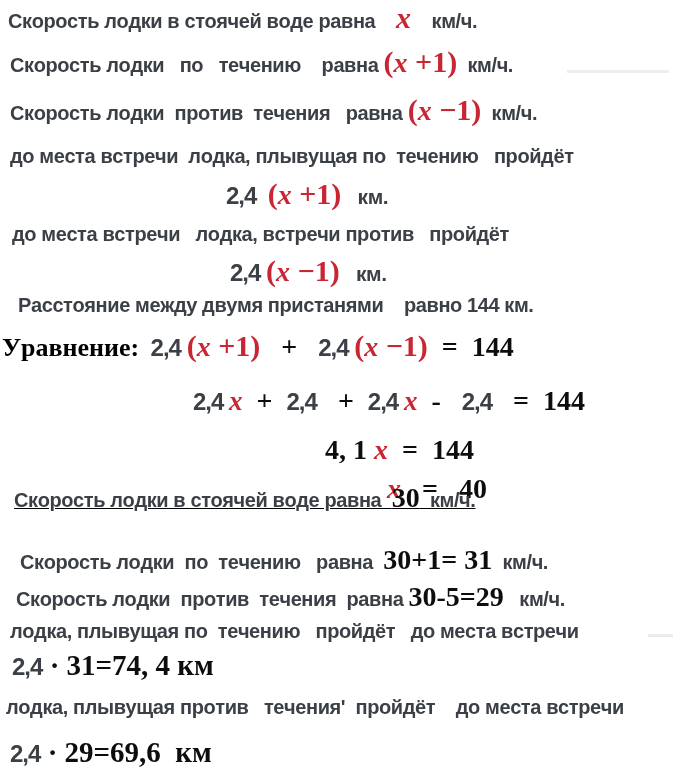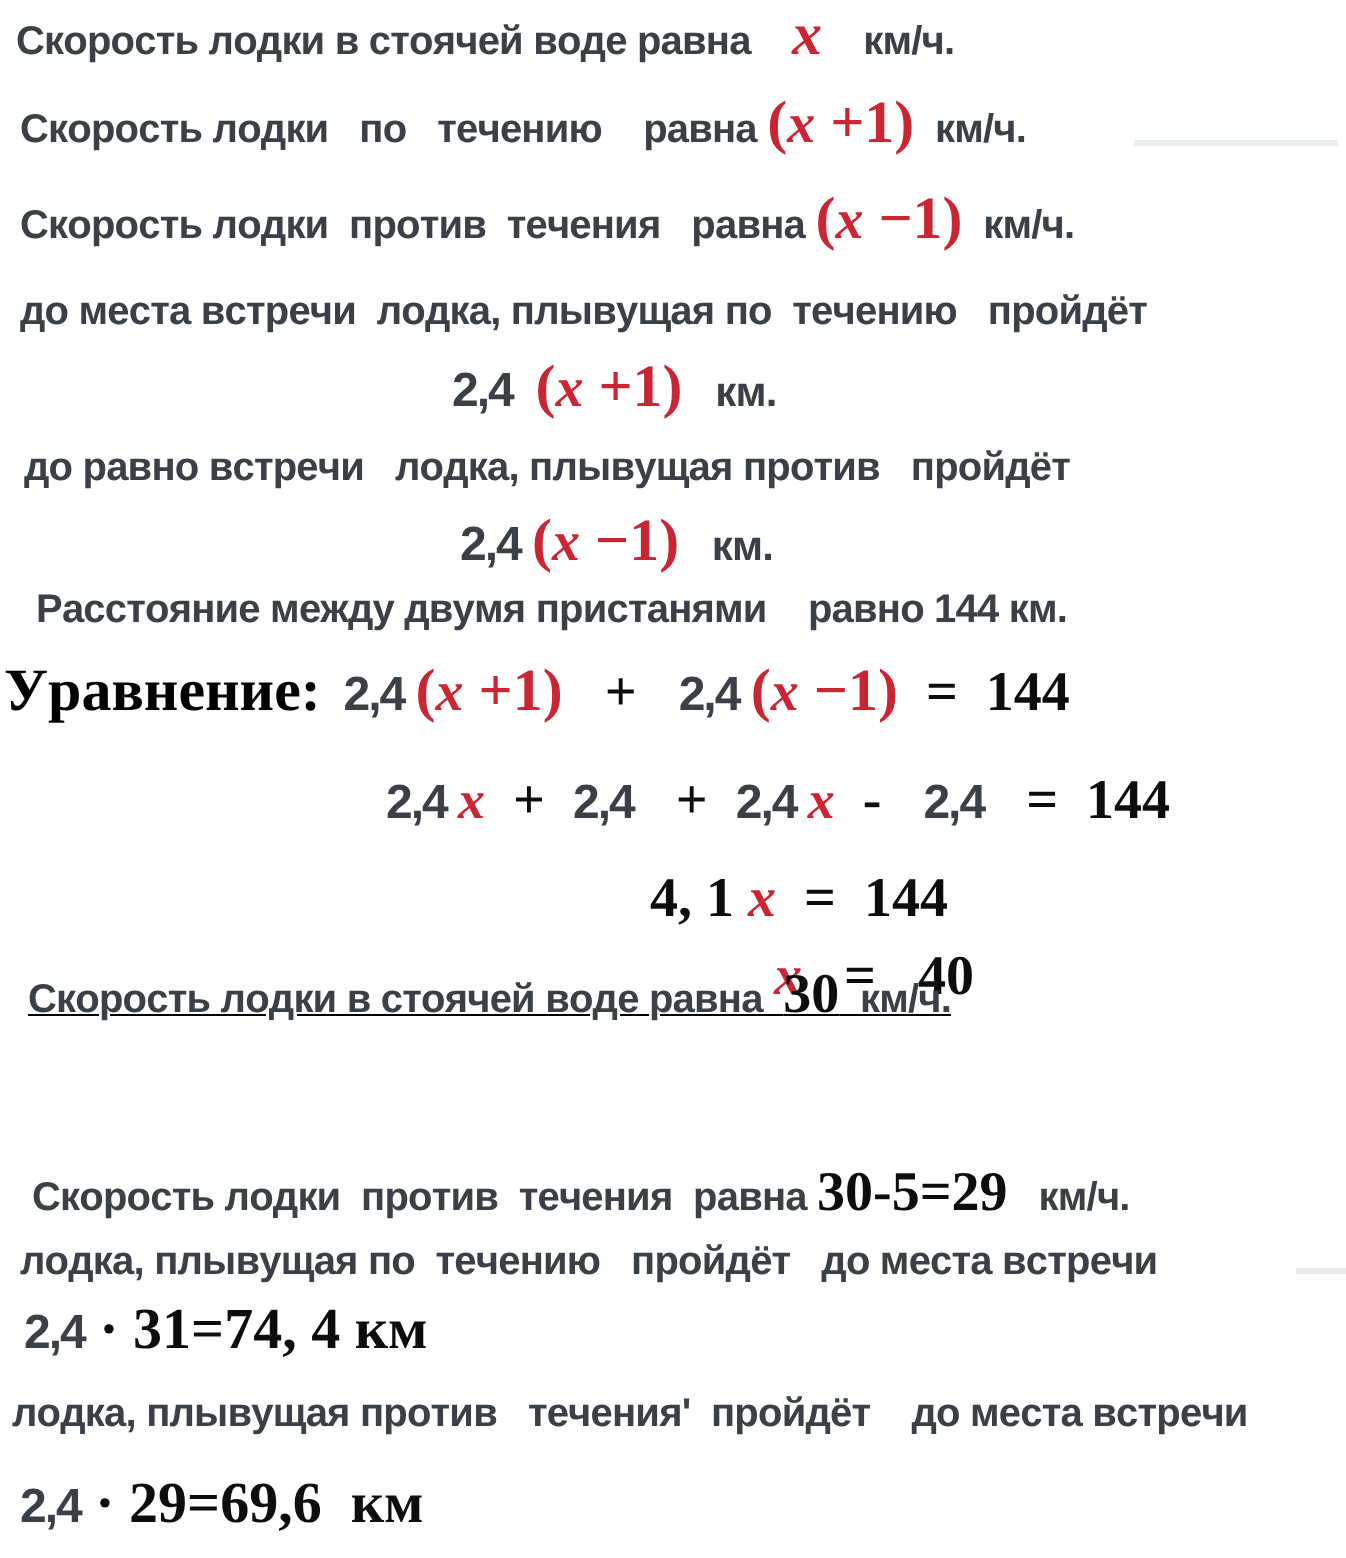--- a/index.html
+++ b/index.html
@@ -12,21 +12,21 @@
     font-kerning:none;
   }
   #doc{position:absolute;inset:0;}
   .line{position:absolute;white-space:pre;line-height:1;}
   .line span{vertical-align:baseline;}
 
   
   .seg-body{font-family:"Liberation Sans",sans-serif;font-weight:700;font-size:20px;color:#3b3f46;letter-spacing:-0.4px;}
   .seg-num{font-family:"Liberation Sans",sans-serif;font-weight:700;font-size:24px;color:#3b3f46;letter-spacing:-1px;}
   .seg-math{font-family:"Liberation Serif",serif;font-weight:700;font-size:28px;color:#0d0d0d;}
-  .seg-title{font-family:"Liberation Serif",serif;font-weight:700;font-size:30px;color:#000000;}
+  .seg-title{font-family:"Liberation Serif",serif;font-weight:700;font-size:26px;color:#000000;}
   .seg-mathRed{font-family:"Liberation Serif",serif;font-weight:700;font-size:30px;color:#c92532;}
   .seg-varRed{font-family:"Liberation Serif",serif;font-weight:700;font-style:italic;font-size:28px;color:#c92532;}
 
   
   .L1 .seg-varRed{font-size:30px;}
   .L5 .seg-body,.L7 .seg-body{font-size:21px;}
   .L10 .seg-mathRed,.L10 .seg-varRed{font-size:27px;}
   .L17 .seg-math,.L19 .seg-math{font-size:29px;margin-top:27px;}
 
   
@@ -56,28 +56,29 @@
 </style>
 </head>
 <body>
 
 <div id="doc">
     <div class="line L1"><span class="seg-body">Скорость лодки в стоячей воде равна</span><span class="seg-body">    </span><span class="seg-varRed">x</span><span class="seg-body">    км/ч.</span></div>
     <div class="line L2"><span class="seg-body">Скорость лодки   по   течению    равна </span><span class="seg-mathRed">(</span><span class="seg-varRed">x</span><span class="seg-mathRed"> +1)</span><span class="seg-body">  км/ч.</span></div>
     <div class="line L3"><span class="seg-body">Скорость лодки  против  течения   равна </span><span class="seg-mathRed">(</span><span class="seg-varRed">x</span><span class="seg-mathRed"> −1)</span><span class="seg-body">  км/ч.</span></div>
     <div class="line L4"><span class="seg-body">до места встречи  лодка, плывущая по  течению   пройдёт</span></div>
     <div class="line L5"><span class="seg-num">2,4  </span><span class="seg-mathRed">(</span><span class="seg-varRed">x</span><span class="seg-mathRed"> +1)</span><span class="seg-body">   км.</span></div>
-    <div class="line L6"><span class="seg-body">до равно встречи   лодка, плывущая против   пройдёт</span></div>
+    <div class="line L6"><span class="seg-body">до места встречи   лодка, встречи против   пройдёт</span></div>
     <div class="line L7"><span class="seg-num">2,4 </span><span class="seg-mathRed">(</span><span class="seg-varRed">x</span><span class="seg-mathRed"> −1)</span><span class="seg-body">   км.</span></div>
     <div class="line L8"><span class="seg-body">Расстояние между двумя пристанями    равно 144 км.</span></div>
     <div class="line L9"><span class="seg-title">Уравнение:</span><span class="seg-num">  2,4 </span><span class="seg-mathRed">(</span><span class="seg-varRed">x</span><span class="seg-mathRed"> +1)</span><span class="seg-math">   +   </span><span class="seg-num">2,4 </span><span class="seg-mathRed">(</span><span class="seg-varRed">x</span><span class="seg-mathRed"> −1)</span><span class="seg-math">  =  144</span></div>
     <div class="line L10"><span class="seg-num">2,4 </span><span class="seg-varRed">x</span><span class="seg-math">  +  </span><span class="seg-num">2,4</span><span class="seg-math">   +  </span><span class="seg-num">2,4 </span><span class="seg-varRed">x</span><span class="seg-math">  -   </span><span class="seg-num">2,4</span><span class="seg-math">   =  144</span></div>
     <div class="line L11"><span class="seg-math">4, 1 </span><span class="seg-varRed">x</span><span class="seg-math">  =  144</span></div>
     <div class="line L12"><span class="seg-varRed">x</span><span class="seg-math">   =   40</span></div>
     <div class="line L13"><span class="seg-body">Скорость лодки в стоячей воде равна  </span><span class="seg-math">30</span><span class="seg-body">  км/ч.</span></div>
+    <div class="line L14"><span class="seg-body">Скорость лодки  по  течению   равна  </span><span class="seg-math">30+1= 31</span><span class="seg-body">  км/ч.</span></div>
     <div class="line L15"><span class="seg-body">Скорость лодки  против  течения  равна </span><span class="seg-math">30-5=29</span><span class="seg-body">   км/ч.</span></div>
     <div class="line L16"><span class="seg-body">лодка, плывущая по  течению   пройдёт   до места встречи</span></div>
     <div class="line L17"><span class="seg-num">2,4</span><span class="seg-math"> · 31=74, 4 км</span></div>
     <div class="line L18"><span class="seg-body">лодка, плывущая против   течения'  пройдёт    до места встречи</span></div>
     <div class="line L19"><span class="seg-num">2,4</span><span class="seg-math"> · 29=69,6  км</span></div>
   </div>
 <div class="faint-line fl-1"></div>
 <div class="faint-line fl-2"></div>
 
 </body></html>

